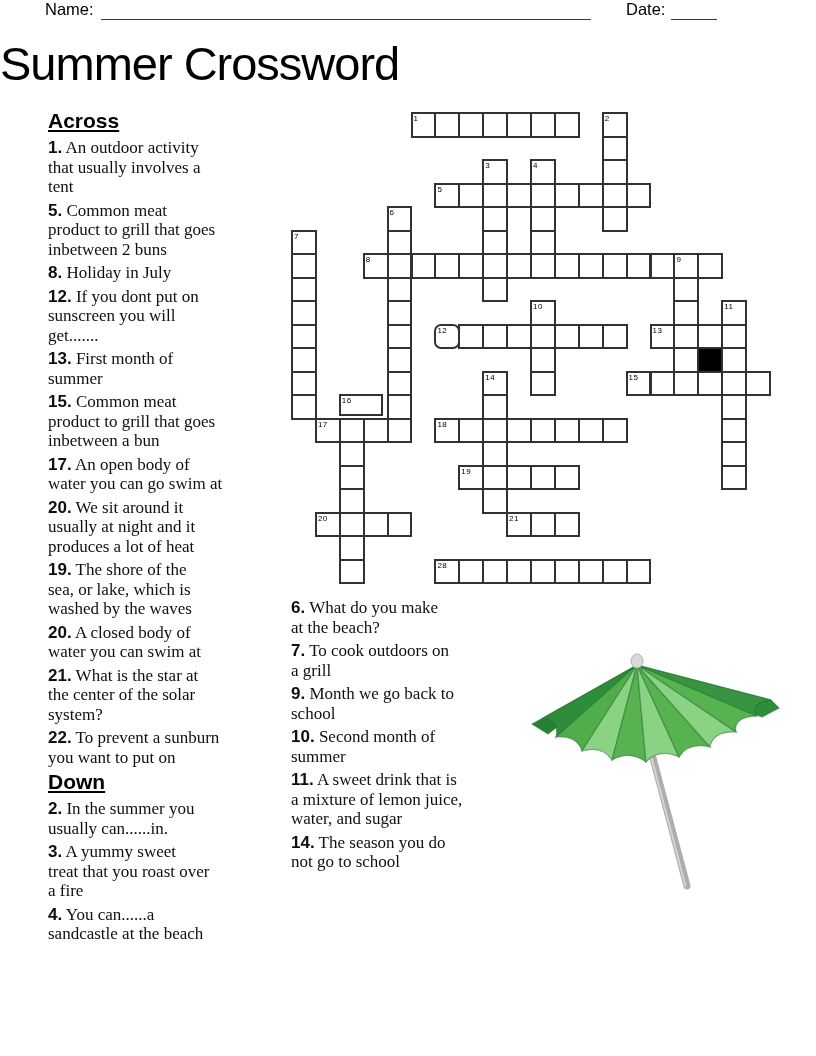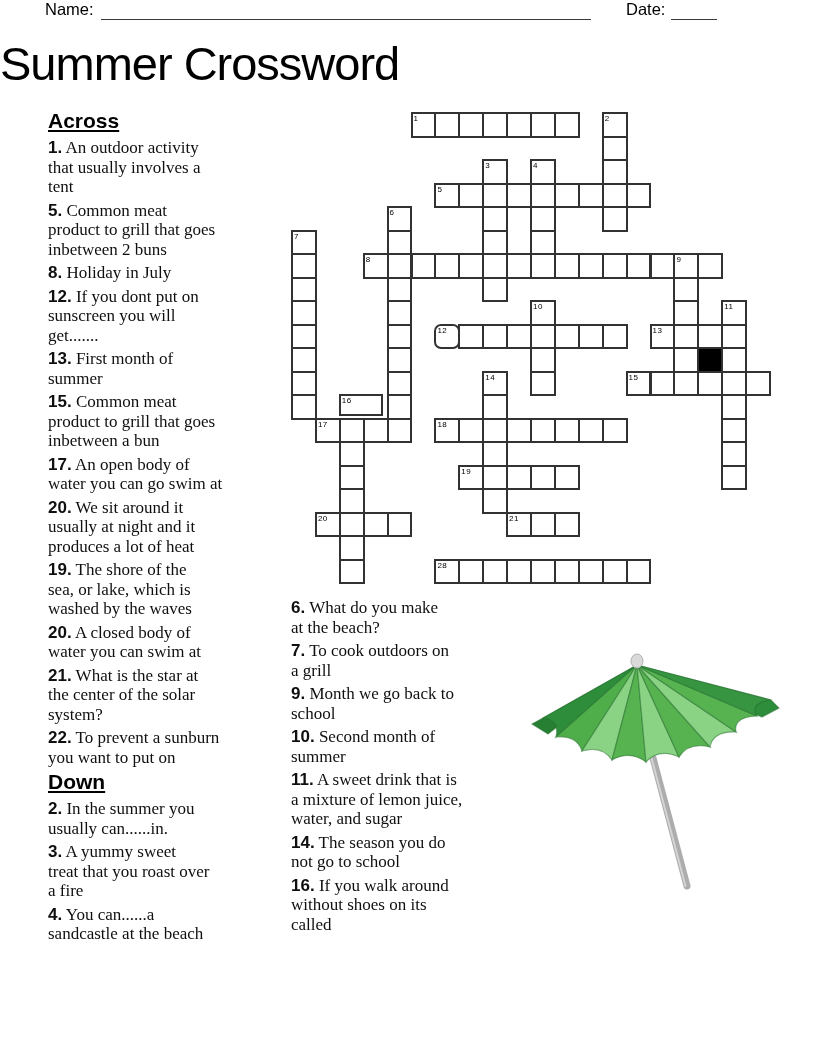--- a/index.html
+++ b/index.html
@@ -283,23 +283,20 @@
 a grill</span></div>
       <div class="clue"><b>9.</b><span class="ctext"> Month we go back to
 school</span></div>
       <div class="clue"><b>10.</b><span class="ctext"> Second month of
 summer</span></div>
       <div class="clue"><b>11.</b><span class="ctext"> A sweet drink that is
 a mixture of lemon juice,
 water, and sugar</span></div>
       <div class="clue"><b>14.</b><span class="ctext"> The season you do
 not go to school</span></div>
-      <div class="clue"><b>16.</b><span class="ctext"> If you walk around
-without shoes on its
-called</span></div>
     </div>
 </div>
 
 <svg id="umbrella" width="270" height="250" viewBox="0 0 270 250">
   <g>
     <line x1="133" y1="110" x2="167" y2="238" stroke="#adadad" stroke-width="7" stroke-linecap="round"></line>
     <line x1="131.5" y1="110" x2="165.5" y2="238" stroke="#d4d4d4" stroke-width="2" stroke-linecap="round"></line>
   </g>
   <g stroke="rgba(35,110,45,0.5)" stroke-width="1.2">
     <path d="M117 17 L23 70 L12 76 L28 86 Z" fill="#267f33"></path>

